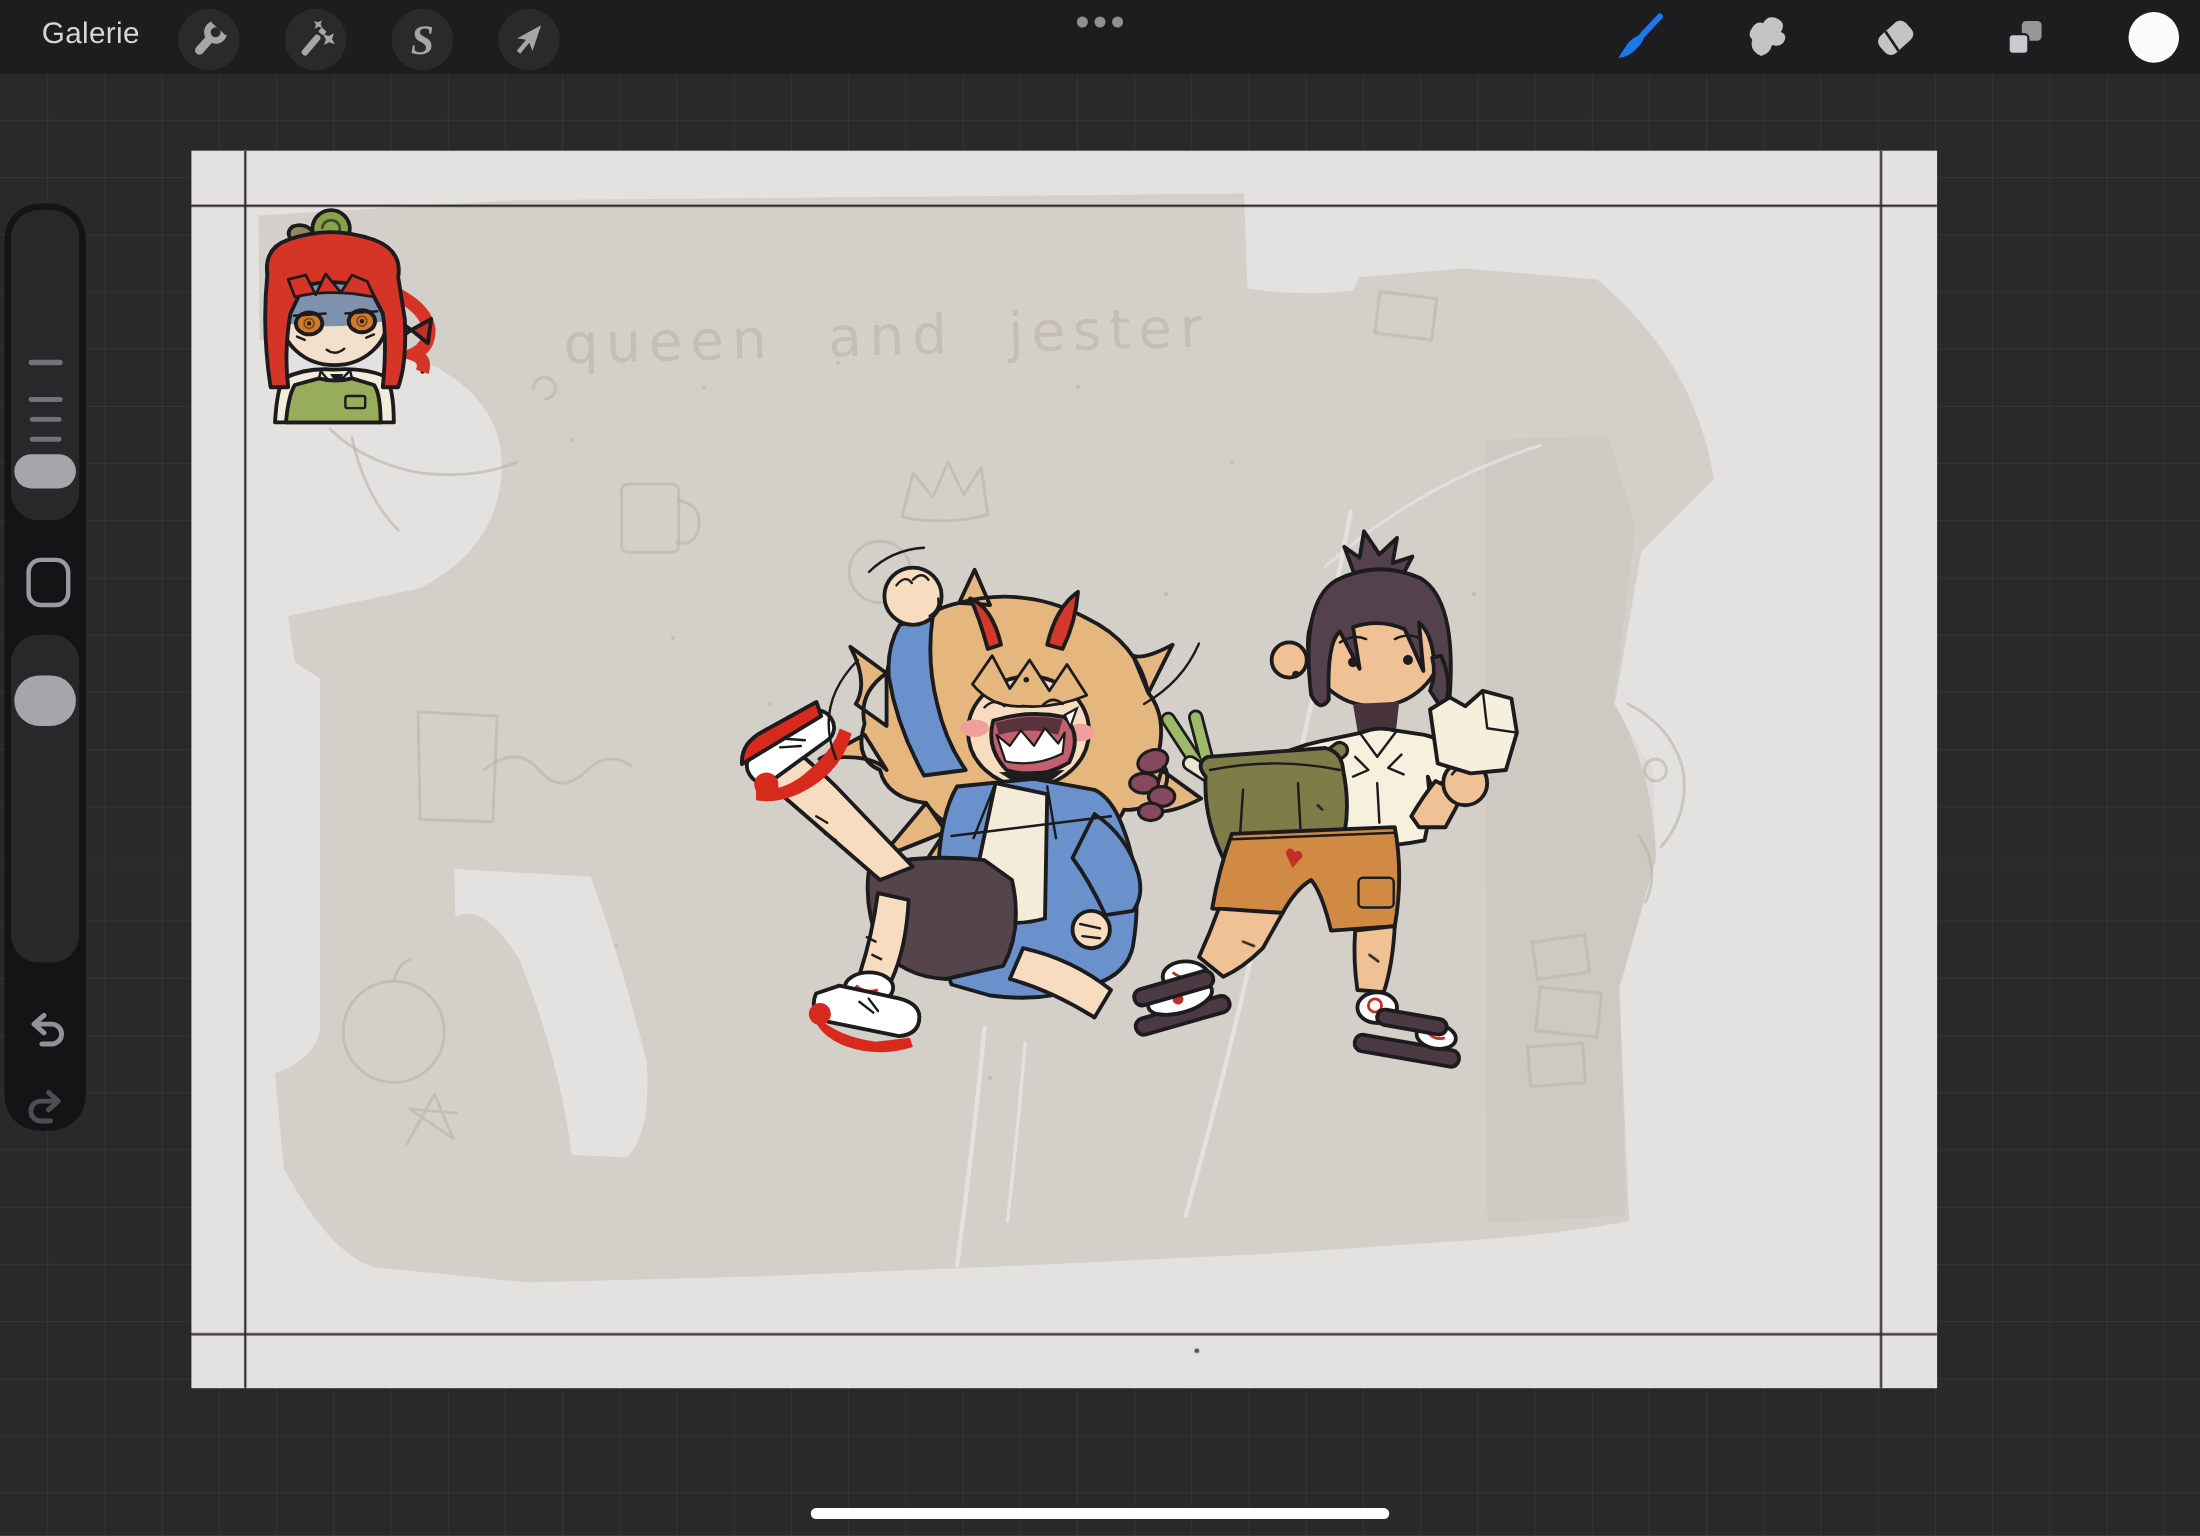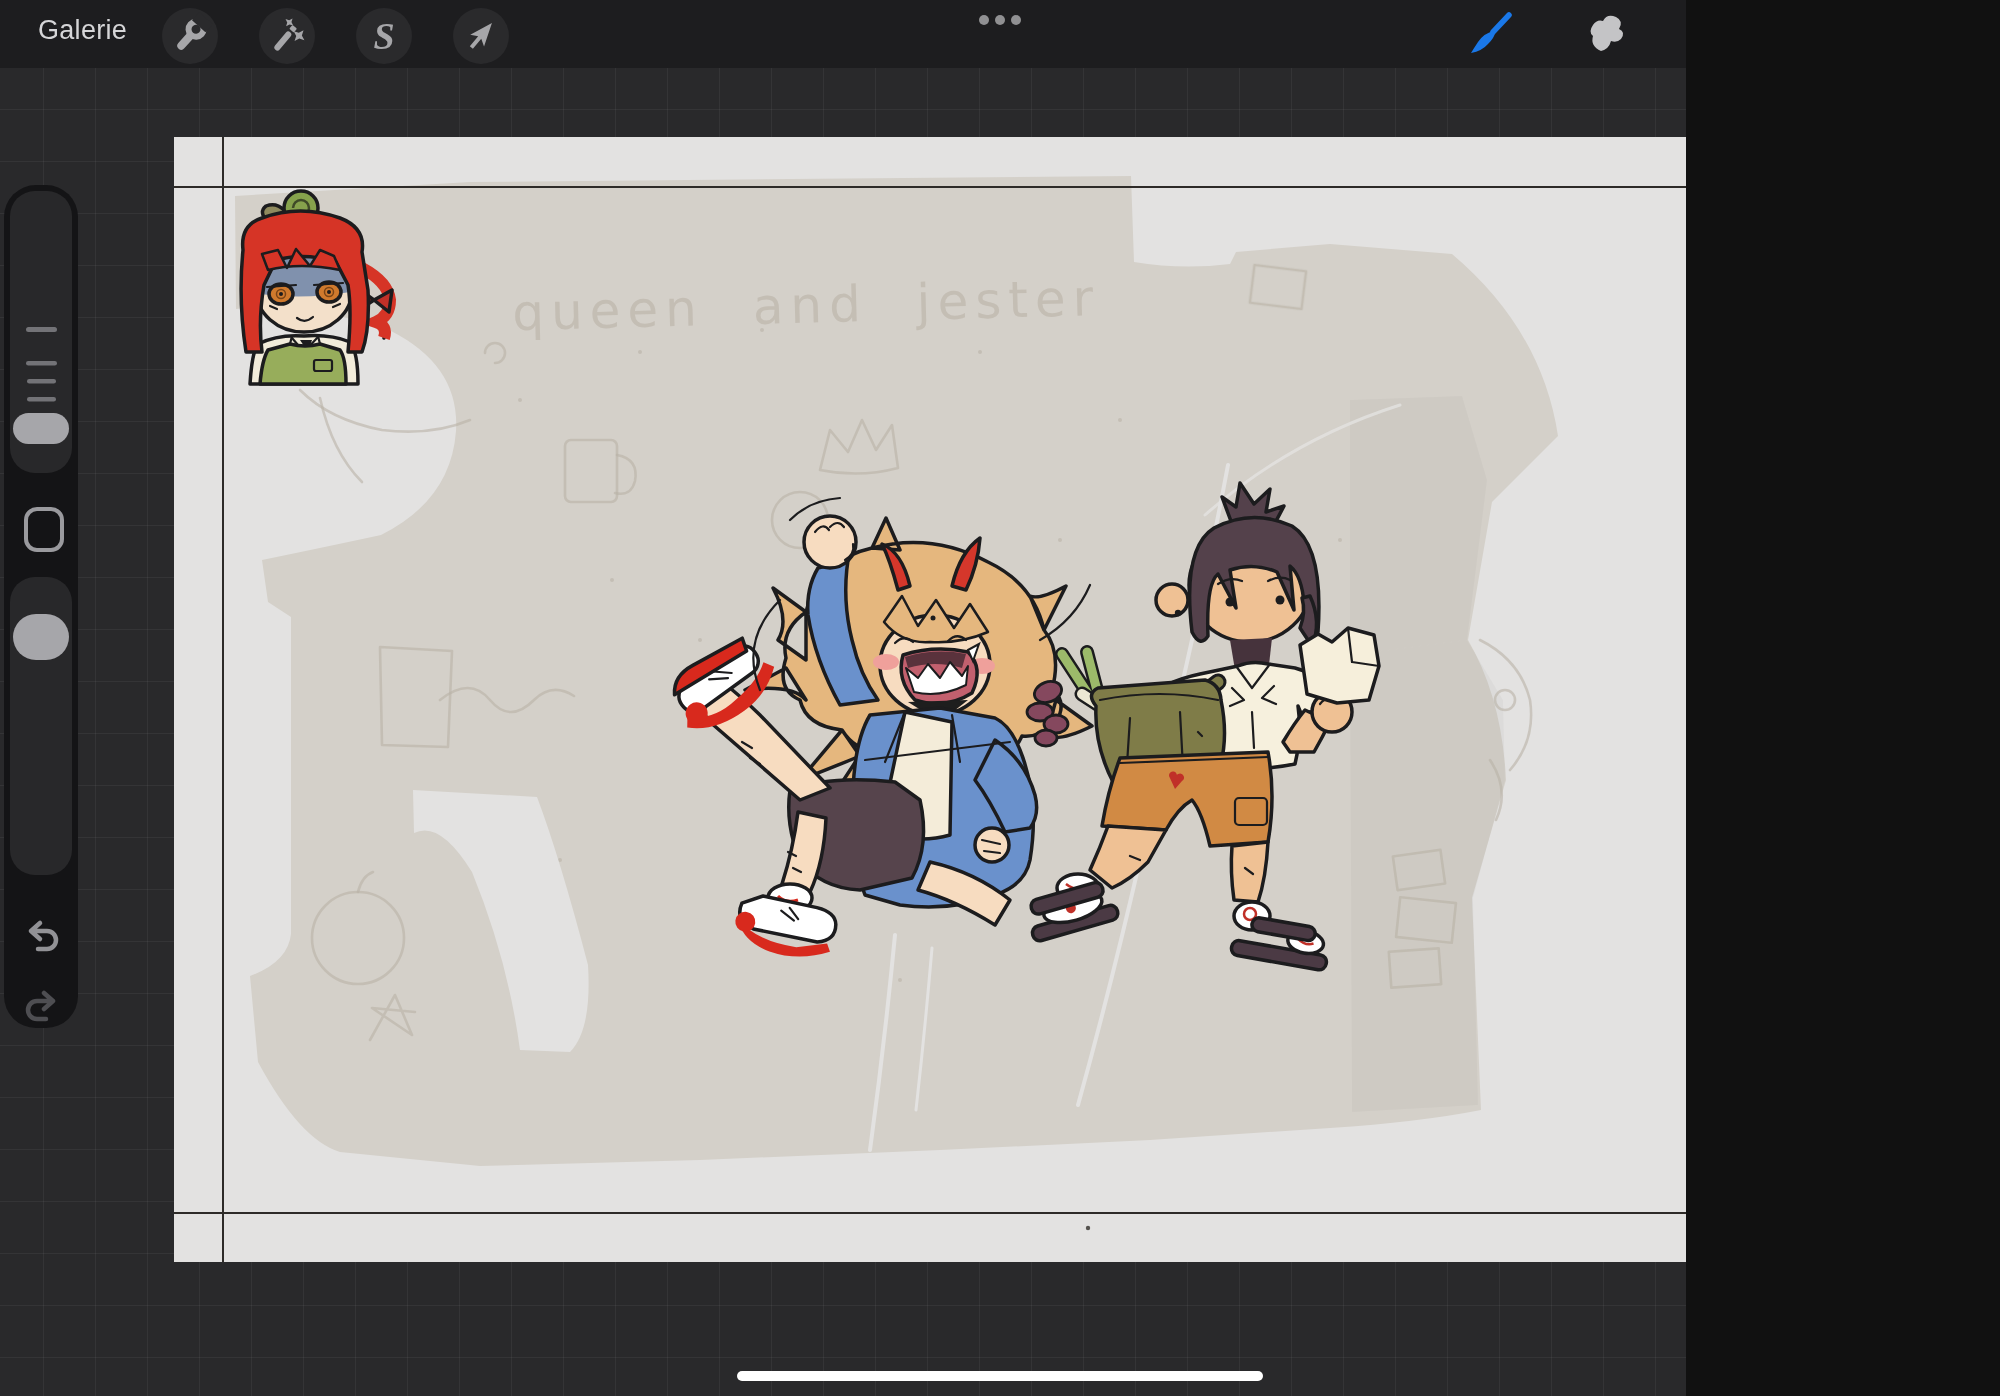--- a/index.html
+++ b/index.html
@@ -1,16 +1,16 @@
 <!DOCTYPE html>
 <html><head>
 <meta charset="utf-8">
 <style>
   html,body{margin:0;padding:0;background:#111;font-family:"Liberation Sans",sans-serif;}
-  #screen{position:relative;width:1686px;height:1396px;overflow:hidden;background:#c2410c;}
+  #screen{position:relative;width:2000px;height:1396px;overflow:hidden;background:#c2410c;}
   .bg-grid{position:absolute;left:0;top:68px;width:2000px;height:1328px;
     background-color:#29292b;
     background-image:
       linear-gradient(to right, rgba(255,255,255,.05) 1px, transparent 1px),
       linear-gradient(to bottom, rgba(255,255,255,.05) 1px, transparent 1px);
     background-size:52px 52px;background-position:-9px -11px;}
   .topbar{position:absolute;left:0;top:0;width:2000px;height:68px;background:#1d1d1f;}
   .galerie{position:absolute;left:38px;top:15px;font-size:27px;color:#d6d6d8;letter-spacing:.3px;cursor:pointer;}
   .topbar-svg{position:absolute;left:0;top:0;}
   .sidebar-svg{position:absolute;left:0;top:180px;}

